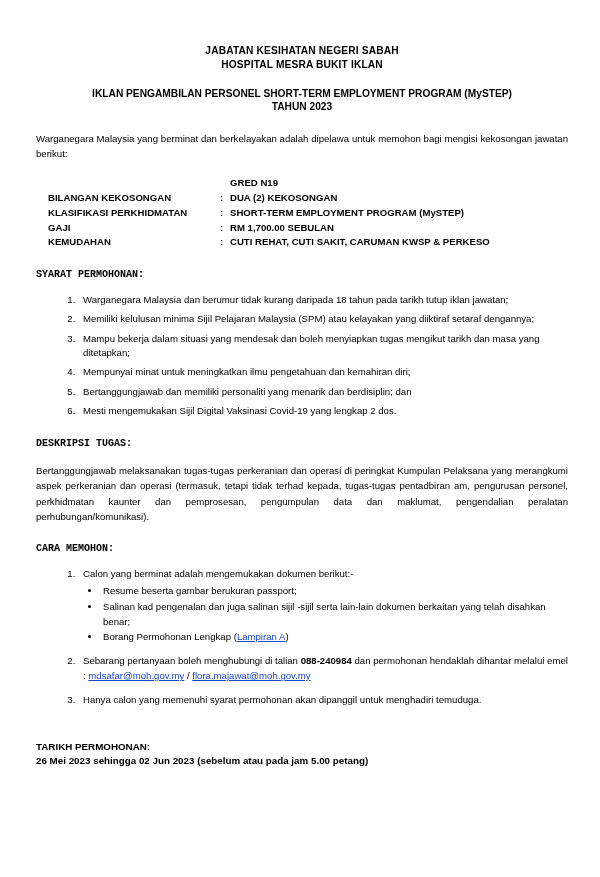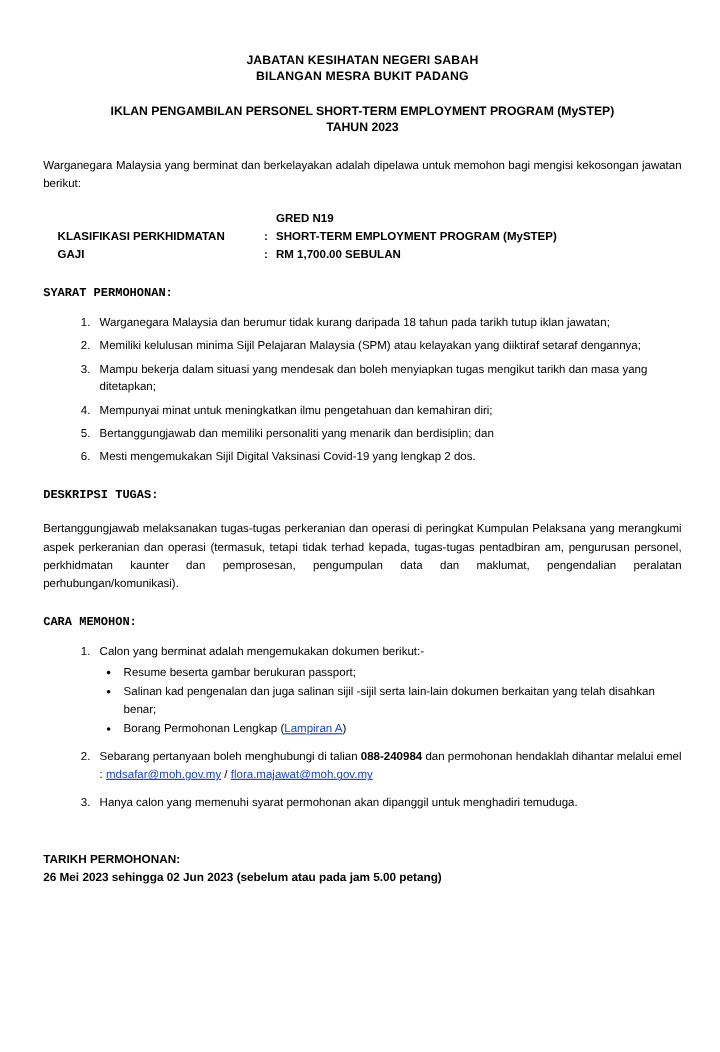--- a/index.html
+++ b/index.html
@@ -115,45 +115,55 @@
   }
   .nowrap { white-space: nowrap; }
 </style>
 </head>
 <body>
 
 <div class="page">
 
   <div class="center">
     <div class="title-line">JABATAN KESIHATAN NEGERI SABAH</div>
-    <div class="title-line">BILANGAN MESRA BUKIT PADANG</div>
+    <div class="title-line">HOSPITAL MESRA BUKIT IKLAN</div>
     <div class="subtitle-block">
       <div>IKLAN PENGAMBILAN PERSONEL SHORT-TERM EMPLOYMENT PROGRAM (MySTEP)</div>
       <div>TAHUN 2023</div>
     </div>
   </div>
 
   <div class="intro">Warganegara Malaysia yang berminat dan berkelayakan adalah dipelawa untuk memohon bagi mengisi kekosongan jawatan berikut:</div>
 
   <table class="details">
     <tbody>
       <tr>
         <td class="label"></td>
         <td class="colon"></td>
         <td>GRED N19</td>
       </tr>
       <tr>
+        <td class="label">BILANGAN KEKOSONGAN</td>
+        <td class="colon">:</td>
+        <td>DUA (2) KEKOSONGAN</td>
+      </tr>
+      <tr>
         <td class="label">KLASIFIKASI PERKHIDMATAN</td>
         <td class="colon">:</td>
         <td>SHORT-TERM EMPLOYMENT PROGRAM (MySTEP)</td>
       </tr>
       <tr>
         <td class="label">GAJI</td>
         <td class="colon">:</td>
         <td>RM 1,700.00 SEBULAN</td>
+      </tr>
+      <tr>
+        <td class="label">KEMUDAHAN</td>
+        <td class="colon">:</td>
+        <td>CUTI REHAT, CUTI SAKIT, CARUMAN KWSP &amp; PERKESO</td>
       </tr>
     </tbody>
   </table>
 
   <div class="section-head">SYARAT PERMOHONAN:</div>
   <ol class="syarat">
     <li>Warganegara Malaysia dan berumur tidak kurang daripada 18 tahun pada tarikh tutup iklan jawatan;</li>
     <li>Memiliki kelulusan minima Sijil Pelajaran Malaysia (SPM) atau kelayakan yang diiktiraf setaraf dengannya;</li>
     <li>Mampu bekerja dalam situasi yang mendesak dan boleh menyiapkan tugas mengikut tarikh dan masa yang ditetapkan;</li>
     <li>Mempunyai minat untuk meningkatkan ilmu pengetahuan dan kemahiran diri;</li>

